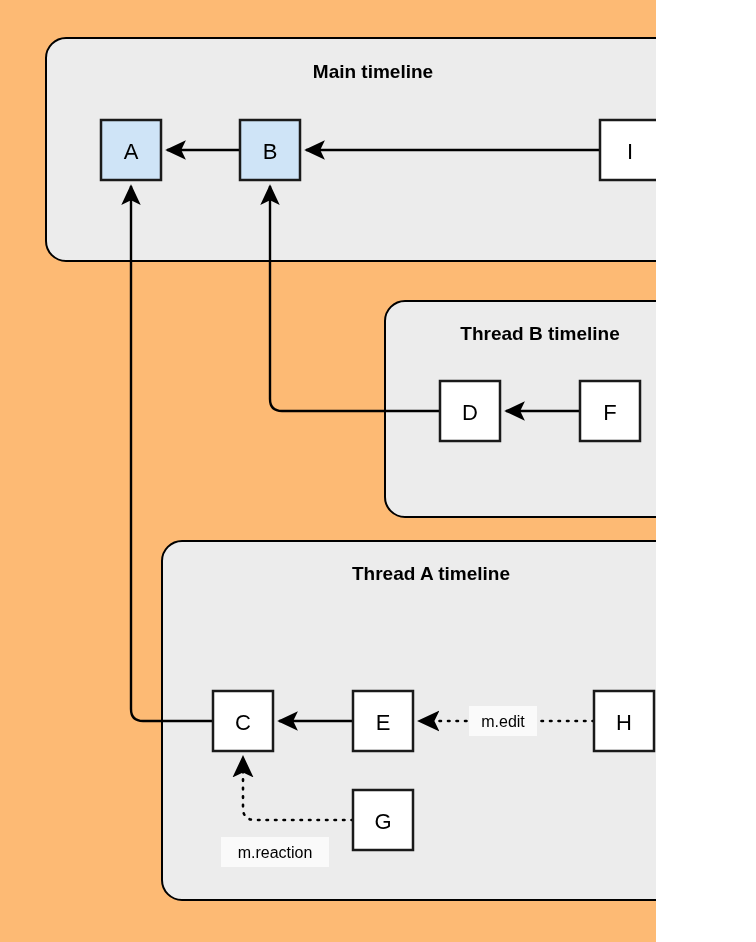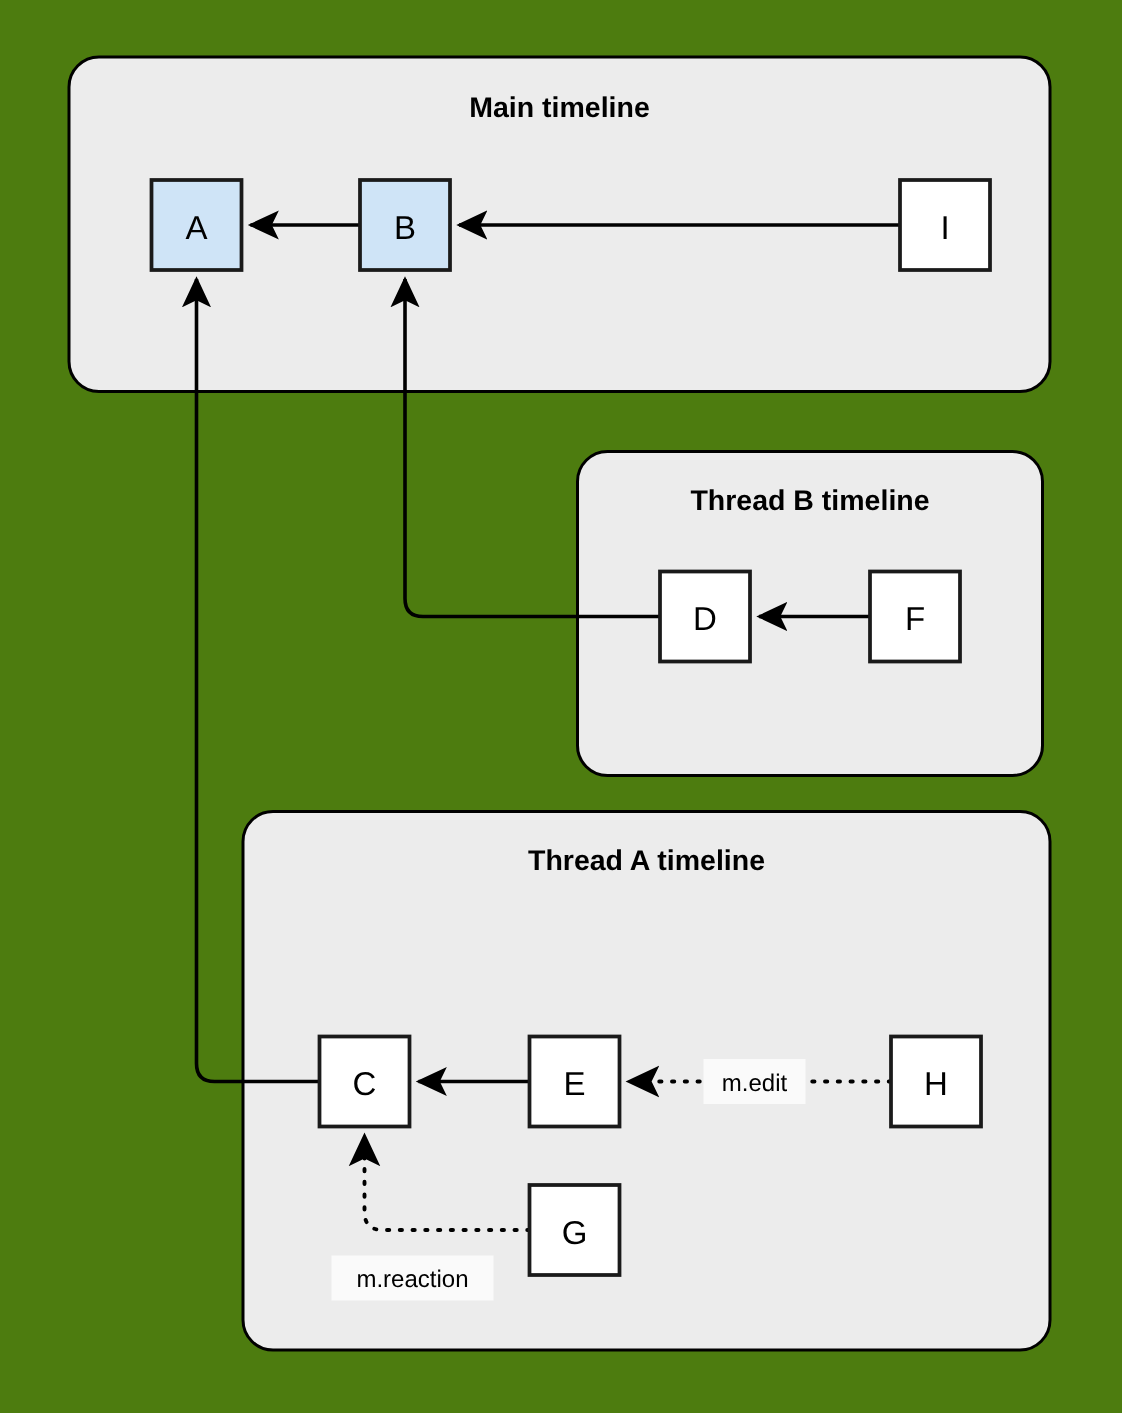--- a/index.html
+++ b/index.html
@@ -4,23 +4,23 @@
 <title>Timeline Diagram</title>
 <style>
   html, body {
     margin: 0;
     padding: 0;
     background: #ffffff;
     font-family: "Liberation Sans", sans-serif;
   }
   #canvas {
     position: relative;
-    width: 748px;
+    width: 656px;
     height: 942px;
-    background: #4d7c0f;
+    background: #fdba74;
     overflow: hidden;
   }
   #diagram-svg {
     position: absolute;
     left: 0;
     top: 0;
     width: 756px;
     height: 942px;
   }
   .container-title {

